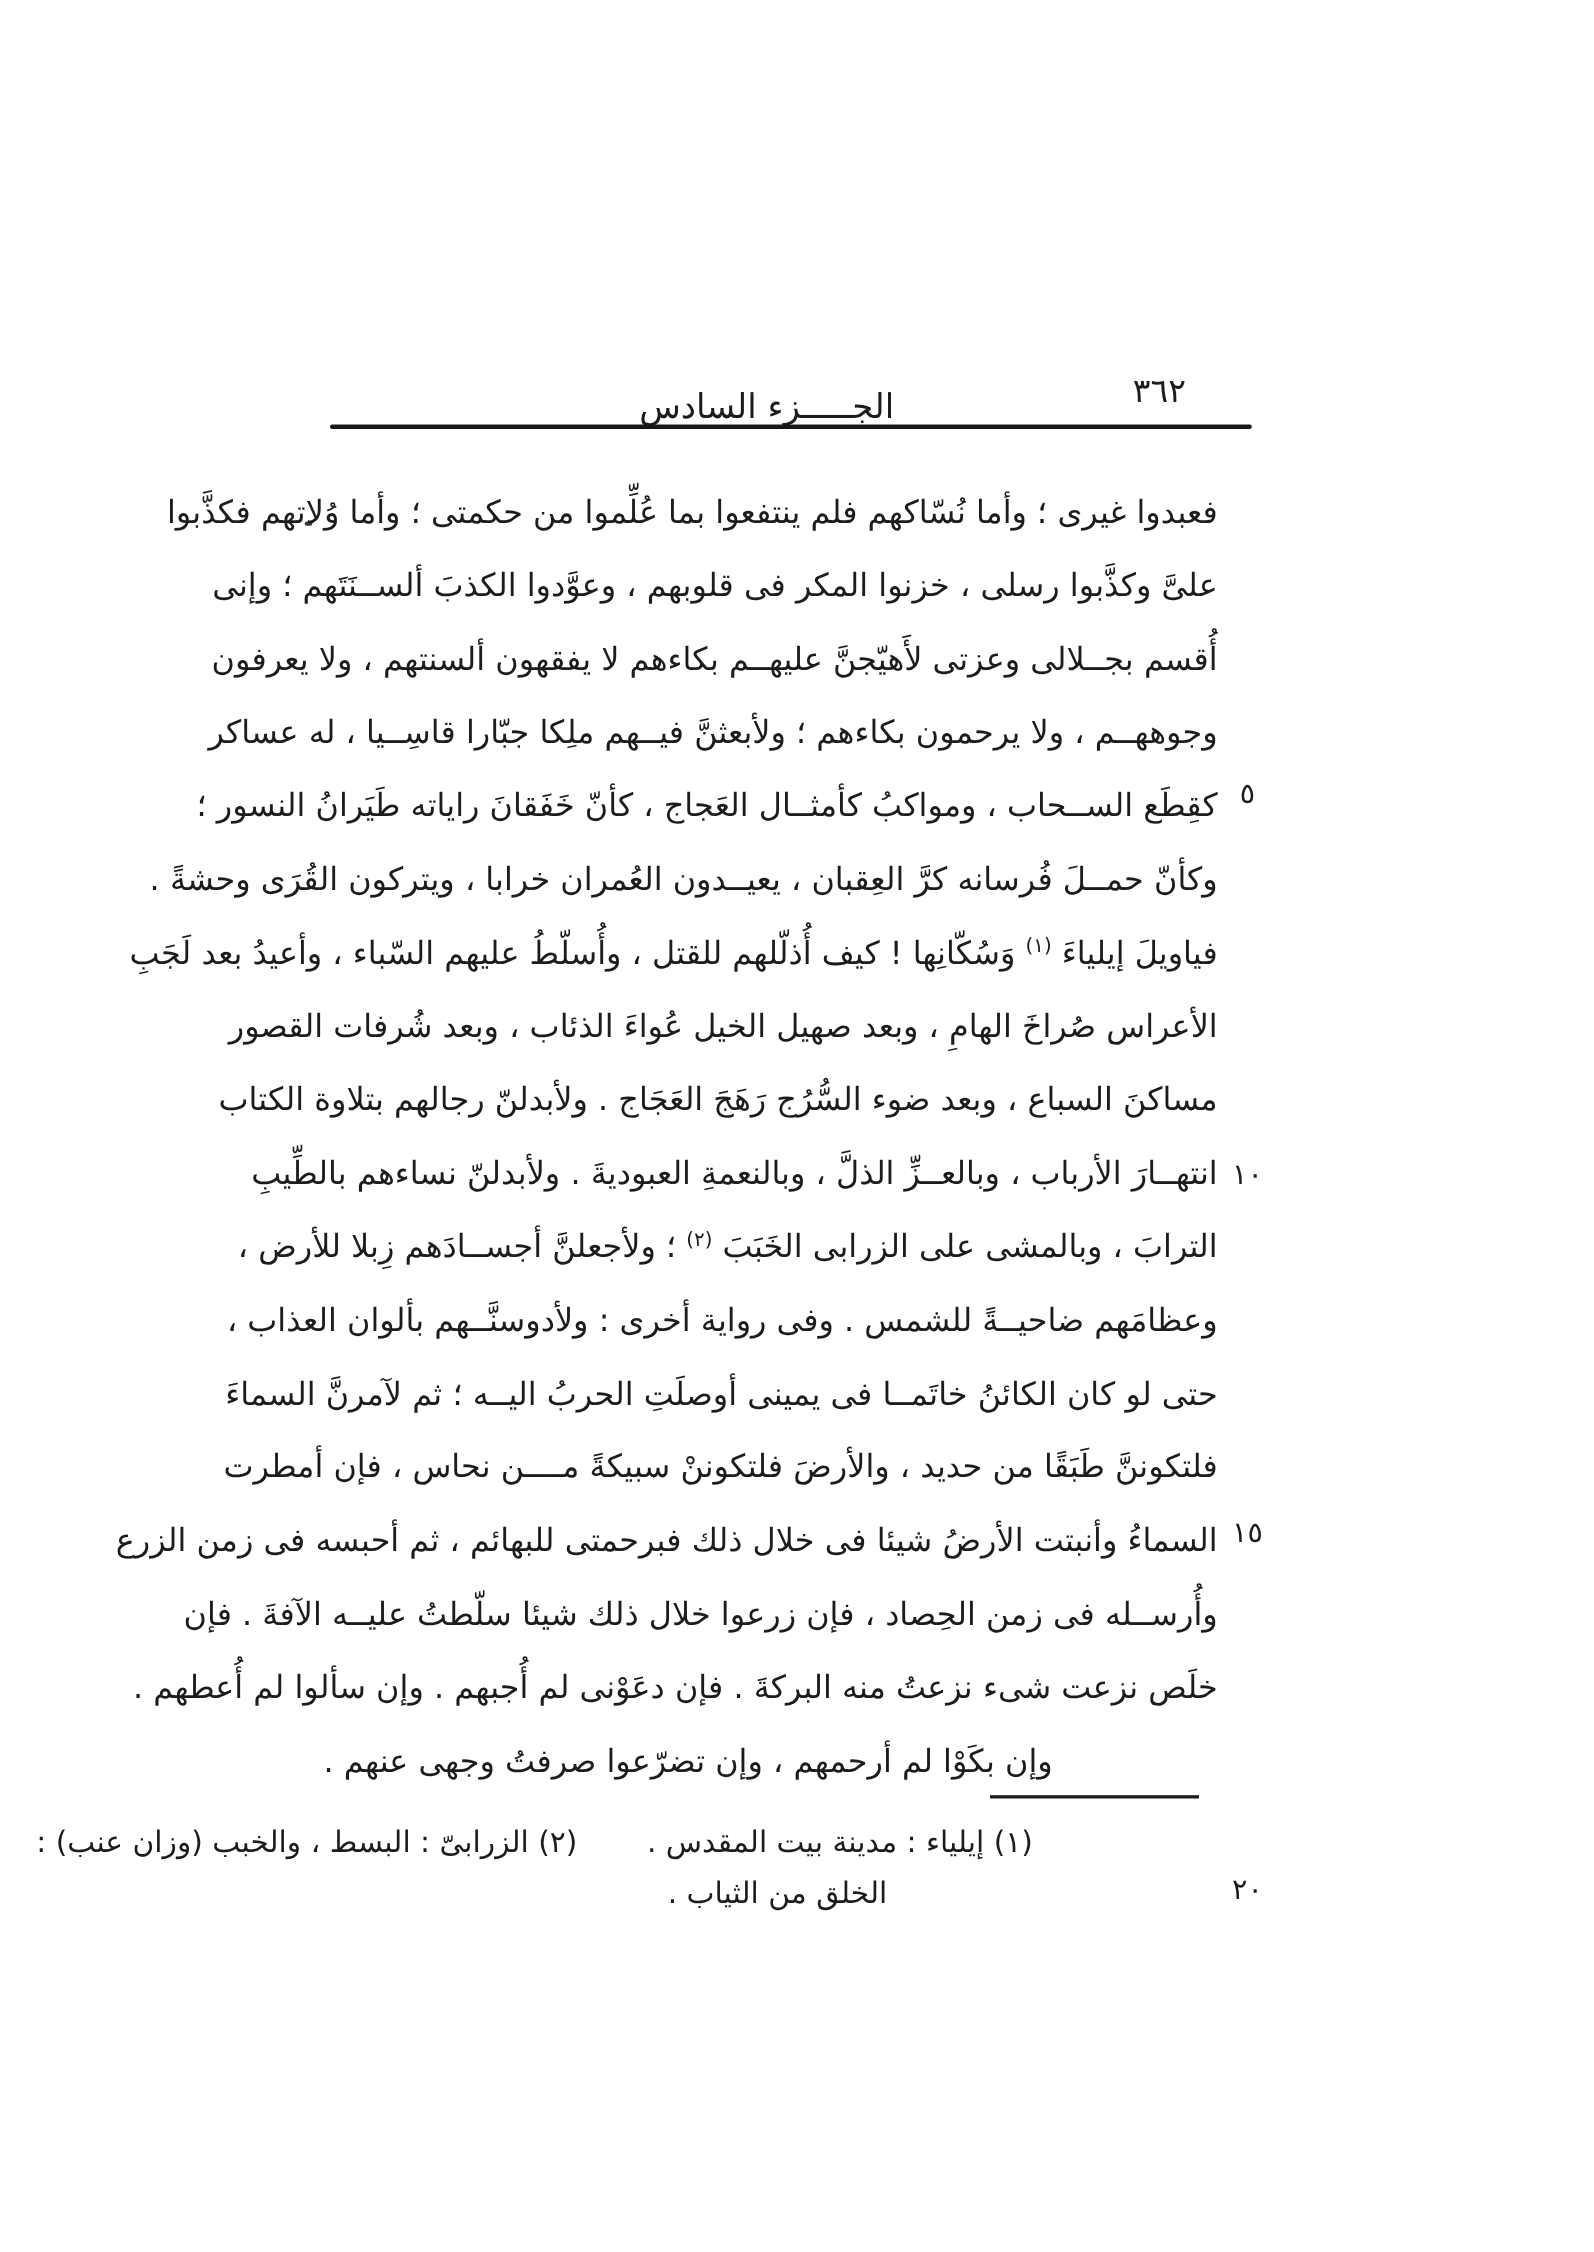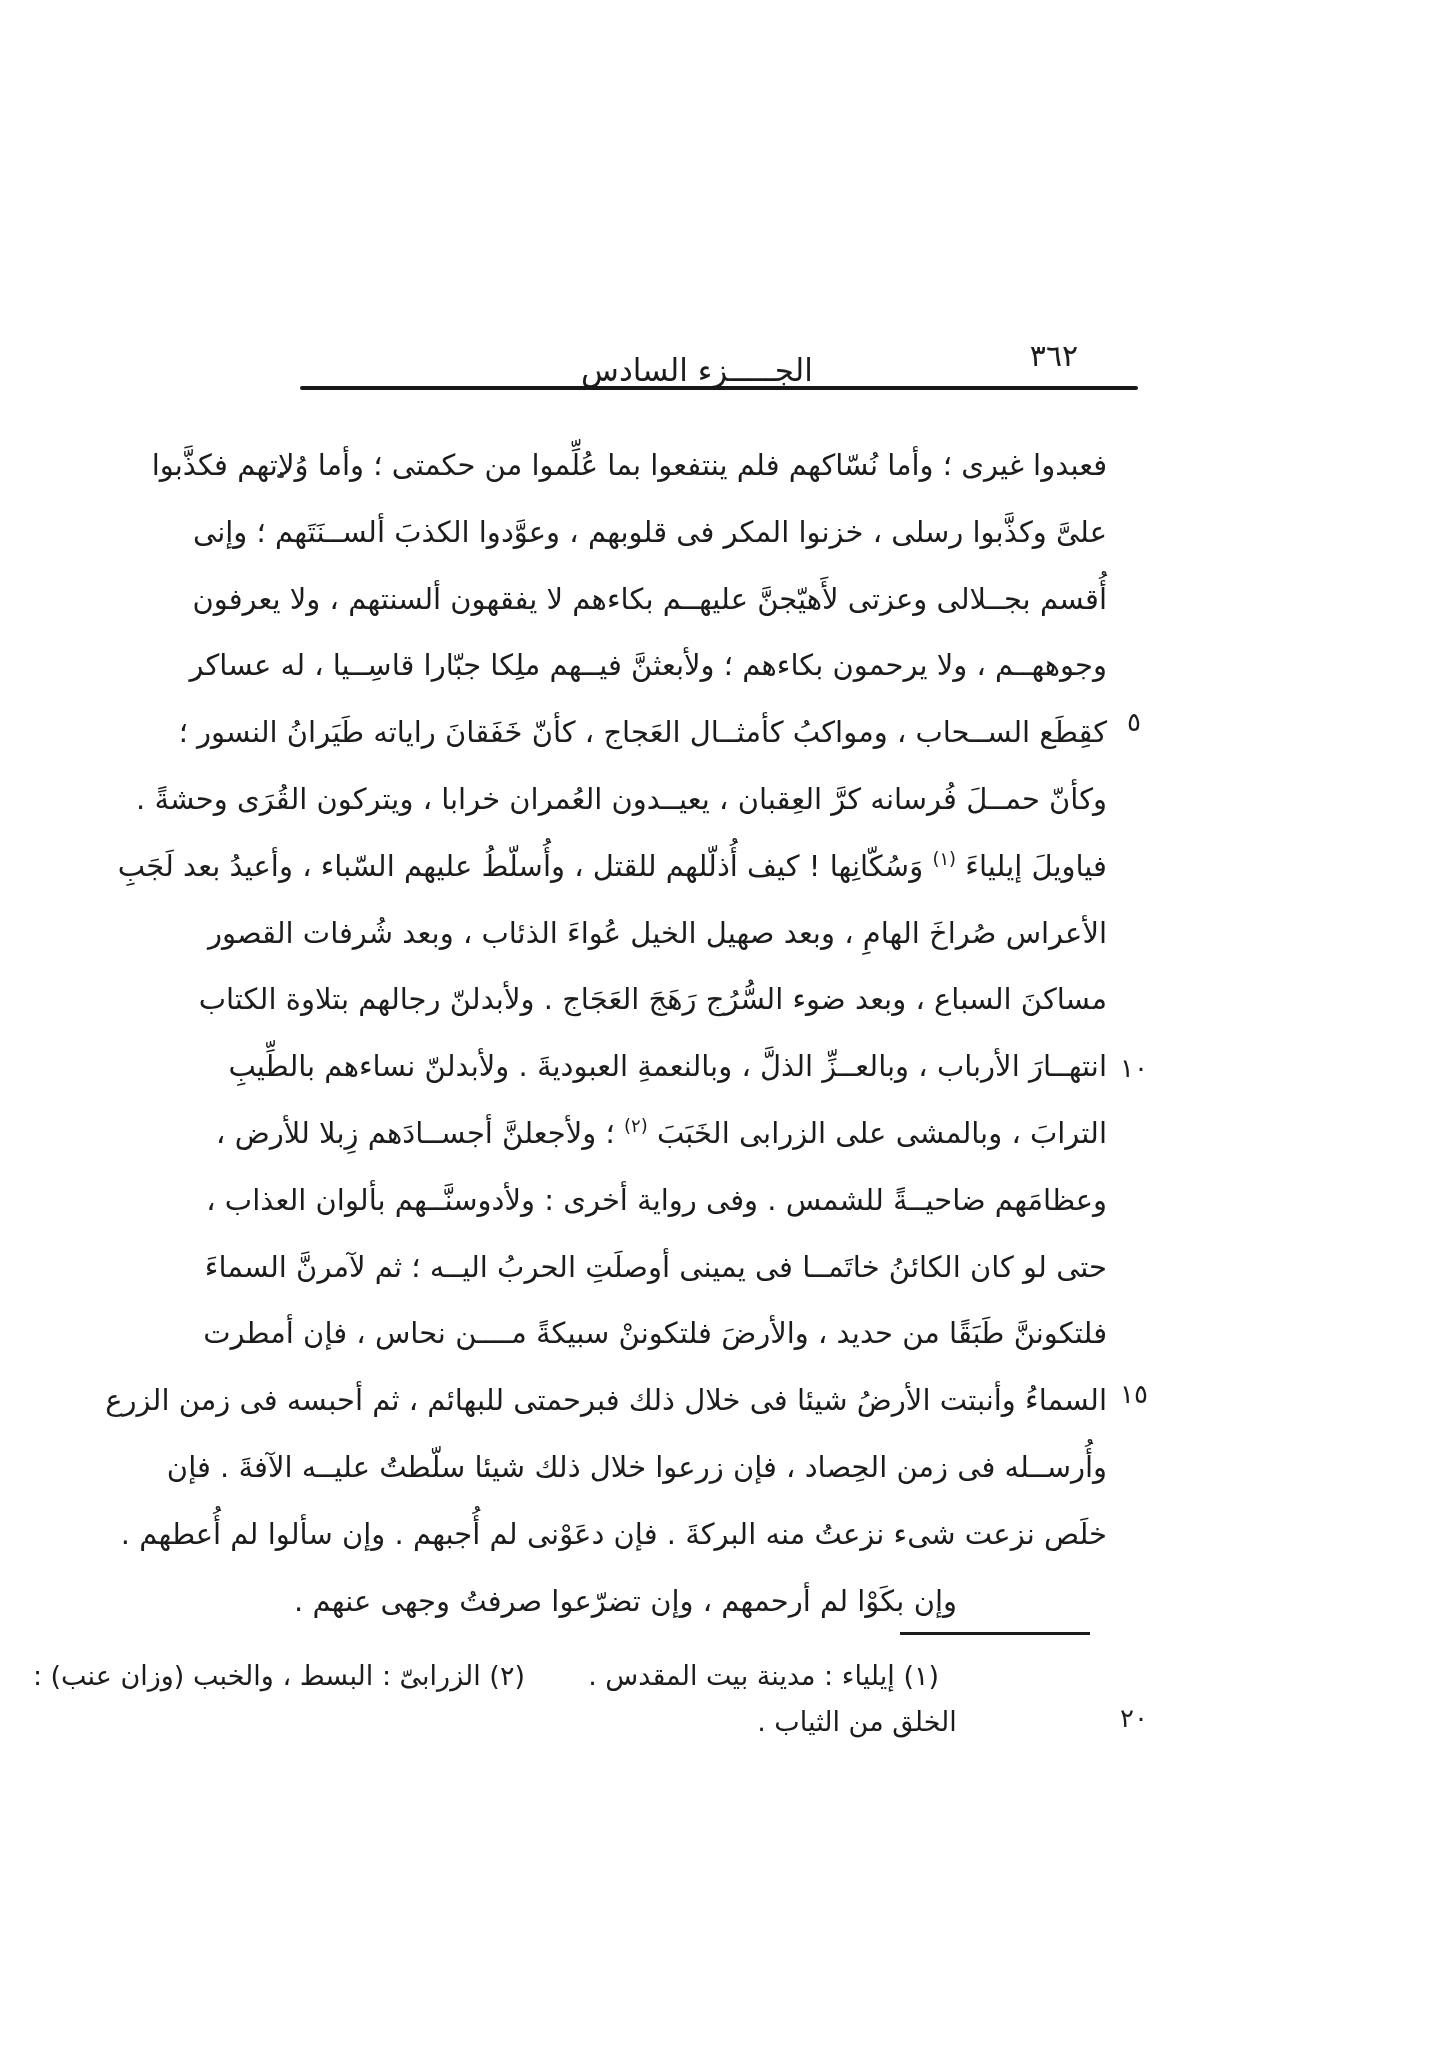--- a/index.html
+++ b/index.html
@@ -94,21 +94,21 @@
     line-height: 48px;
     padding-right: 168px;
     white-space: nowrap;
   }
   .fn-gap { display: inline-block; width: 46px; }
   .fn-line2 {
     margin: 0;
     height: 44px;
     line-height: 44px;
     padding-left: 320px;
-    text-align: center;
+    text-align: left;
     white-space: nowrap;
   }
   
   .speck {
     position: absolute;
     top: 474px; left: 277px; width: 7px; height: 4px;
     background: #3a3a3a;
     border-radius: 2px;
   }
 </style>

